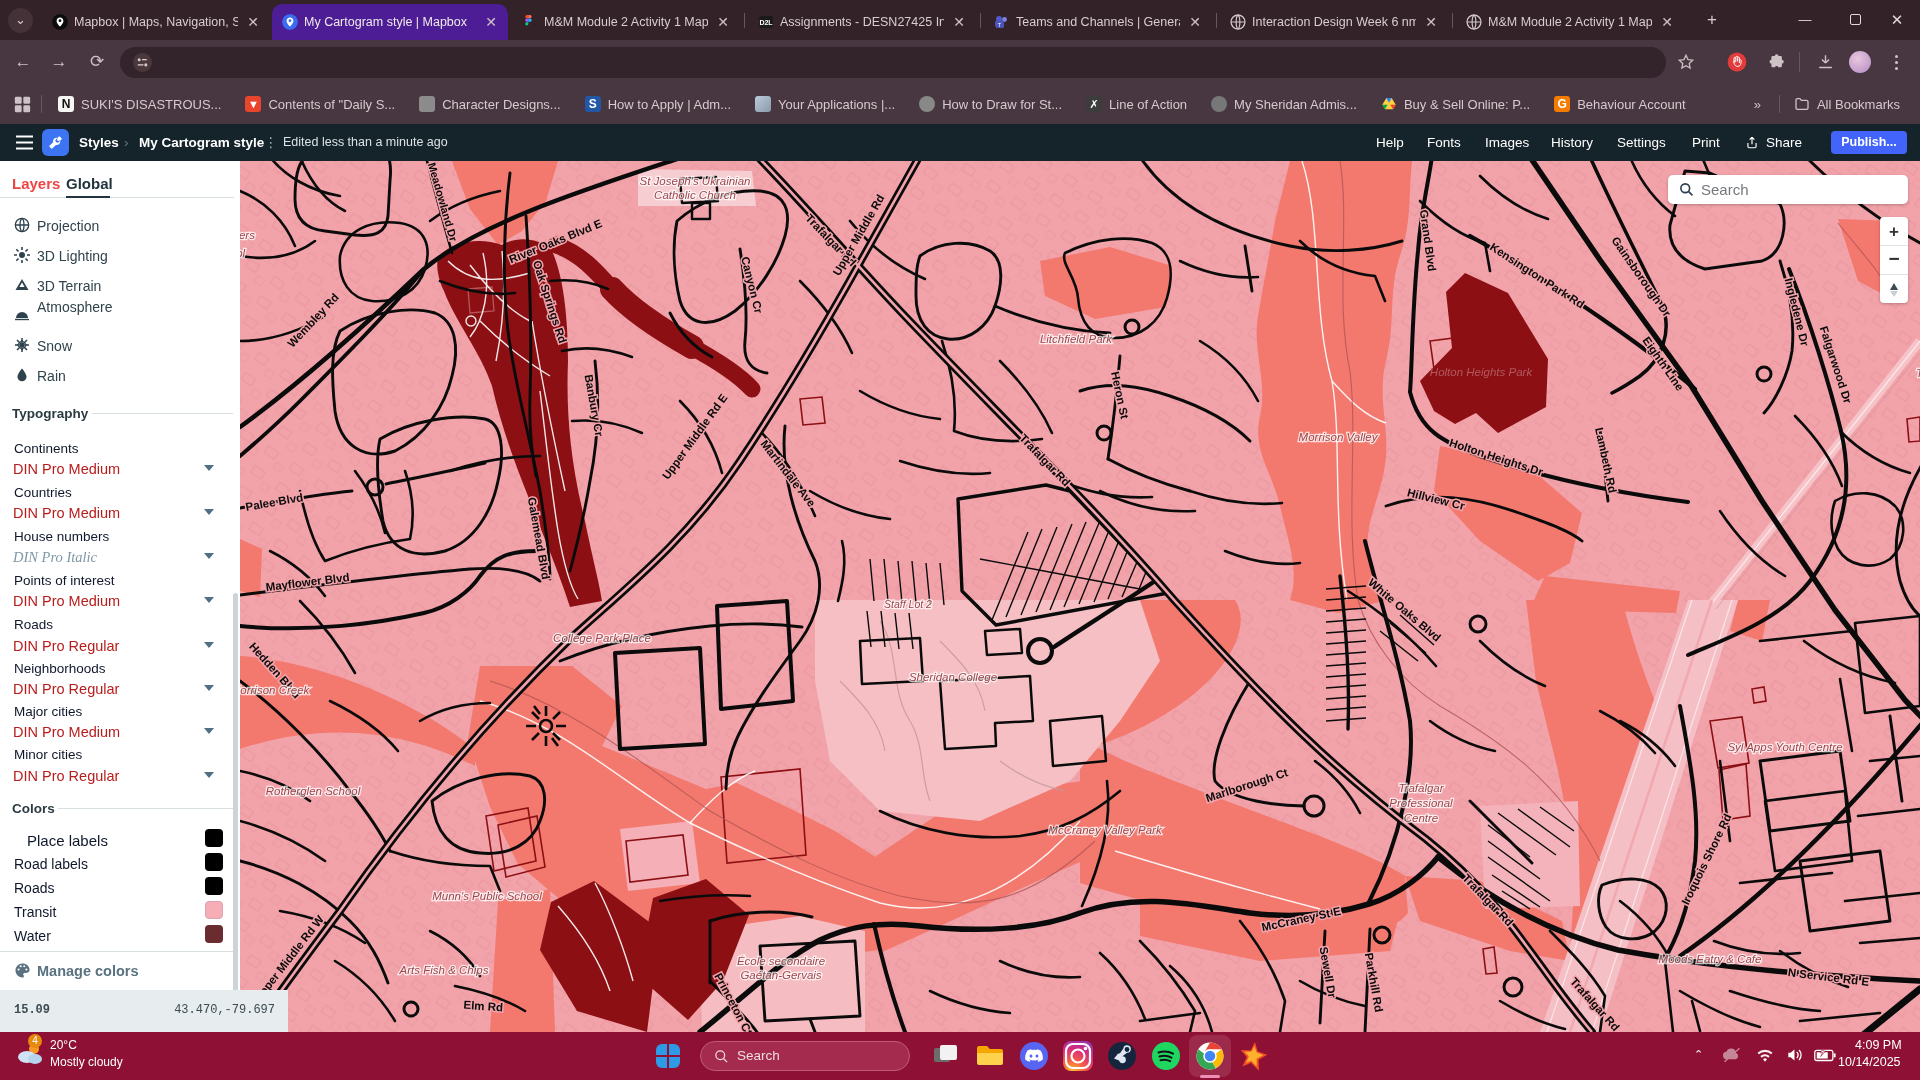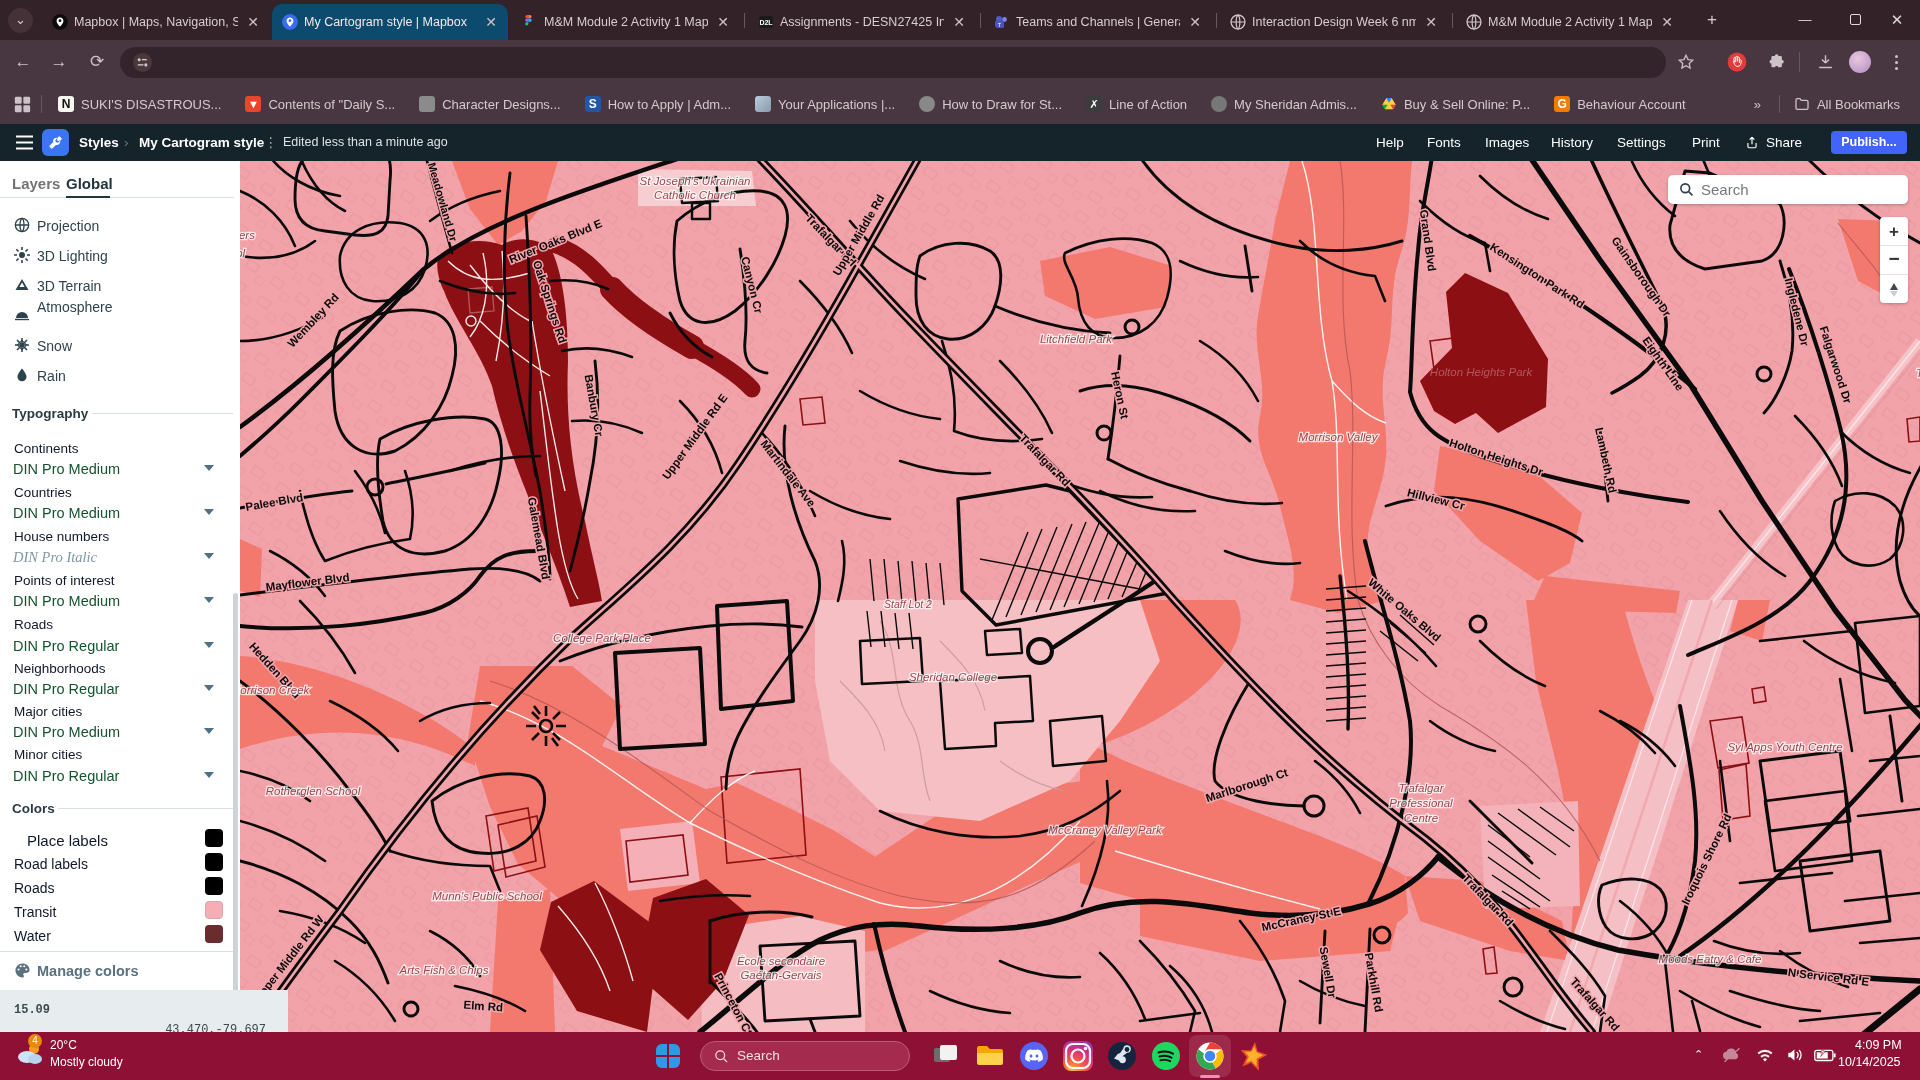--- a/index.html
+++ b/index.html
@@ -3,21 +3,21 @@
 <meta charset="utf-8">
 <style>
   * { margin:0; padding:0; box-sizing:border-box; }
   html,body { width:1920px; height:1080px; overflow:hidden; background:#000; }
   body { font-family:"Liberation Sans", sans-serif; }
   #screen { position:relative; width:1920px; height:1080px; overflow:hidden; }
   
   #tabstrip { position:absolute; left:0; top:0; width:1920px; height:40px; background:#332228; }
   .tab { position:absolute; top:4px; height:36px; border-radius:10px 10px 0 0; display:flex; align-items:center; padding:0 8px 0 10px; font-size:12.5px; color:#d8cdd0; }
   .tab .title { white-space:nowrap; overflow:hidden; flex:1; margin:0 6px; }
-  .tab.active { background:#0c4a6e; color:#f0e9ea; }
+  .tab.active { background:#4c1d95; color:#f0e9ea; }
   .tab .x { color:#cfc3c6; font-size:14px; width:18px; text-align:center; flex:none; }
   .fav { width:16px; height:16px; flex:none; border-radius:50%; }
   .tabsep { position:absolute; top:13px; width:1px; height:15px; background:#6a565b; }
   #chevbtn { position:absolute; left:8px; top:8px; width:25px; height:25px; border-radius:50%; background:#453238; color:#d8cdd0; text-align:center; line-height:23px; font-size:13px; }
   .winctl { position:absolute; top:0; color:#e3dadc; font-size:13px; width:46px; height:40px; text-align:center; line-height:40px; }
   
   #toolbar { position:absolute; left:0; top:40px; width:1920px; height:44px; background:#483640; }
   .navic { position:absolute; top:9px; color:#cdc2c5; font-size:17px; width:26px; height:26px; text-align:center; line-height:26px; }
   #omnibox { position:absolute; left:120px; top:47px; width:1546px; height:31px; border-radius:16px; background:#33232b; top:7px; }
   #omnibox .url { position:absolute; left:40px; top:7px; font-size:14px; color:#e6dde0; white-space:nowrap; }
@@ -28,21 +28,21 @@
   
   #mbheader { position:absolute; left:0; top:124px; width:1920px; height:37px; background:#15232a; color:#fff; }
   #mbheader .crumb { position:absolute; top:0; height:37px; line-height:37px; font-size:13.5px; }
   #publish { position:absolute; left:1831px; top:7px; width:76px; height:23px; background:#4264fb; border-radius:4px; color:#fff; font-size:12.5px; font-weight:bold; text-align:center; line-height:23px; }
   
   #sidebar { position:absolute; left:0; top:161px; width:240px; height:829px; background:#fff; color:#2b3b42; }
   #sidestatus { position:absolute; left:0; top:990px; width:288px; height:42px; background:#e7edef; font-family:"Liberation Mono", monospace; font-size:12px; color:#3c4a52; }
   .sideitem { position:absolute; left:37px; font-size:14px; color:#30434c; }
   .sideicon { position:absolute; left:14px; width:16px; height:16px; color:#2e424c; }
   .typlabel { position:absolute; left:14px; font-size:13.5px; color:#0f172a; }
-  .typvalue { position:absolute; left:13px; font-size:14.5px; color:#14532d; }
+  .typvalue { position:absolute; left:13px; font-size:14.5px; color:#b91c1c; }
   .typvalue.italic { font-style:italic; color:#7f98a5;font-family:Liberation Serif, serif; }
   .ddarrow { position:absolute; left:204px; width:0; height:0; border-left:5px solid transparent; border-right:5px solid transparent; border-top:6px solid #4f6f85; }
   .swatch { position:absolute; left:205px; width:18px; height:18px; border-radius:4px; }
   .seclabel { position:absolute; left:12px; font-size:13.5px; font-weight:bold; color:#2b3b42; }
   .secline { position:absolute; height:1px; background:#d9e0e3; }
   
   #taskbar { position:absolute; left:0; top:1032px; width:1920px; height:48px; background:#8e1034; color:#fff; }
   .tbicon { position:absolute; top:8px; width:32px; height:32px; border-radius:6px; }
   
   #map { position:absolute; left:240px; top:161px; width:1680px; height:871px; background:#f2a3aa; }
@@ -582,21 +582,21 @@
       <text x="1181" y="661">Centre</text>
       <text x="30" y="533">Morrison Creek</text>
       <text x="-26" y="78" text-anchor="start">Corners</text>
       <text x="-30" y="96" text-anchor="start">School</text>
       <text x="668" y="447" font-size="10.5">Staff Lot 2</text>
       <text x="1676" y="216" text-anchor="start">Tor</text>
     </g>
   </svg>
   </div>
   <div id="sidebar">
-    <div style="position:absolute;left:12px;top:14px;font-size:15px;font-weight:bold;color:#737373;">Layers</div>
+    <div style="position:absolute;left:12px;top:14px;font-size:15px;font-weight:bold;color:#ef4444;">Layers</div>
     <div style="position:absolute;left:66px;top:14px;font-size:15px;font-weight:bold;color:#22343c;">Global</div>
     <div style="position:absolute;left:0px;top:36px;width:234px;height:1px;background:#d9e0e3;"></div>
     <div style="position:absolute;left:66px;top:35px;width:44px;height:2px;background:#22343c;"></div>
 
     <svg class="sideicon" style="top:56px;" viewBox="0 0 16 16" fill="none" stroke="#2e424c" stroke-width="1.3">
         <circle cx="8" cy="8" r="6.7"></circle>
         <path d="M1.3 8h13.4M8 1.3c-2.7 2-2.7 11.4 0 13.4M8 1.3c2.7 2 2.7 11.4 0 13.4"></path>
       </svg>
     <div class="sideitem" style="top:57px;">Projection</div>
     <svg class="sideicon" style="top:86px;" viewBox="0 0 16 16" fill="#2e424c">
@@ -669,21 +669,21 @@
     <div style="position:absolute;left:0;top:790px;width:234px;height:1px;background:#d9e0e3;"></div>
     <svg style="position:absolute;left:14px;top:801px;" width="17" height="17" viewBox="0 0 24 24" fill="#5a7280">
         <path d="M12 2a10 10 0 000 20c1.2 0 2-.9 2-2 0-.5-.2-1-.5-1.3-.3-.4-.5-.8-.5-1.3 0-1.1.9-2 2-2h2.3A4.7 4.7 0 0022 10.7C21.8 5.8 17.4 2 12 2zM6.5 12a1.5 1.5 0 110-3 1.5 1.5 0 010 3zm3-4.5a1.5 1.5 0 110-3 1.5 1.5 0 010 3zm5 0a1.5 1.5 0 110-3 1.5 1.5 0 010 3zm3 4.5a1.5 1.5 0 110-3 1.5 1.5 0 010 3z"></path>
       </svg>
     <div style="position:absolute;left:37px;top:802px;font-size:14.5px;font-weight:bold;color:#5a7280;">Manage colors</div>
 
     <div style="position:absolute;left:233px;top:432px;width:5px;height:515px;border-radius:3px;background:#cdd3d6;"></div>
   </div>
   <div id="sidestatus">
     <div style="position:absolute;left:14px;top:13px;font-weight:bold;">15.09</div>
-    <div style="position:absolute;right:22px;top:13px;margin-top:20px;">43.470,-79.697</div>
+    <div style="position:absolute;right:13px;top:13px;">43.470,-79.697</div>
   </div>
   <div id="taskbar">
     <svg style="position:absolute;left:14px;top:10px;" width="30" height="26" viewBox="0 0 30 26">
         <circle cx="20" cy="7" r="5" fill="#f59b23"></circle>
         <ellipse cx="13" cy="15" rx="9" ry="6" fill="#cfe3f5"></ellipse>
         <ellipse cx="21" cy="17" rx="7" ry="5" fill="#b7d4ee"></ellipse>
       </svg>
     <div style="position:absolute;left:28px;top:1034px;top:2px;width:14px;height:14px;border-radius:50%;background:#e8890c;color:#fff;font-size:10px;text-align:center;line-height:14px;">4</div>
     <div style="position:absolute;left:50px;top:6px;font-size:12px;">20°C</div>
     <div style="position:absolute;left:50px;top:23px;font-size:12px;">Mostly cloudy</div>

